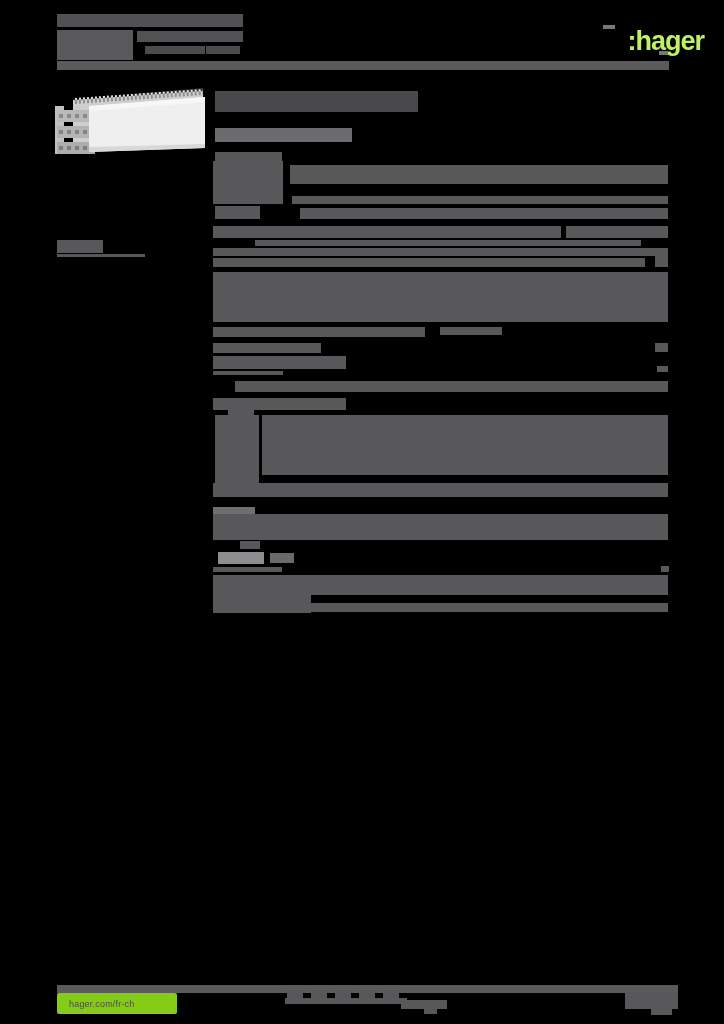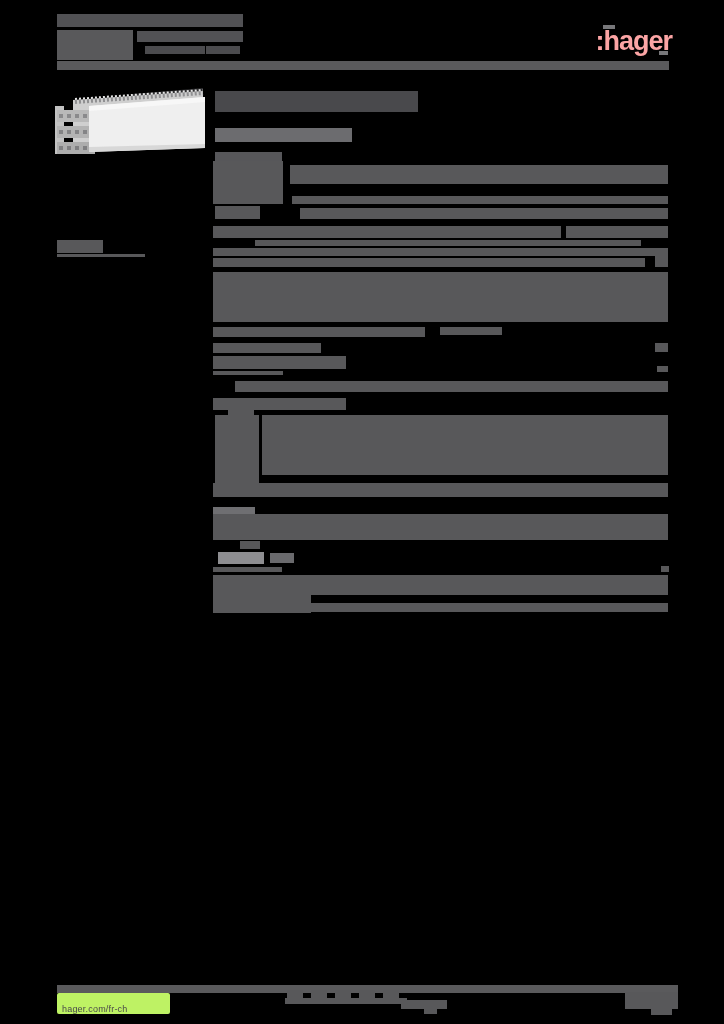--- a/index.html
+++ b/index.html
@@ -9,42 +9,42 @@
   }
   
   .rb{position:absolute;background:#58585a;}
   .logo{
     position:absolute;left:592px;top:24px;width:80px;height:34px;
     font-weight:bold;font-size:27px;letter-spacing:-1px;line-height:34px;
     text-align:right;
   }
   .urlbox{
     position:absolute;left:57px;top:993px;width:113px;height:21px;
-    background:#bef264;border-radius:2px;display:flex;align-items:flex-end;
+    background:#84cc16;border-radius:2px;display:flex;align-items:center;padding-left:7px;
   }
   .urlbox span{
     font-size:9px;color:#4a4a4a;padding-left:5px;letter-spacing:0.2px;
     white-space:nowrap;
   }
   .social{position:absolute;top:990px;width:16px;height:13px;background:#58585a;border-radius:2px;}
   svg{display:block;}
 </style>
 </head>
 <body>
 
 <div id="canvas">
 
   <div class="rb" style="left:57px;top:14px;width:186px;height:13px;background:#515154"></div>
   <div class="rb" style="left:57px;top:30px;width:76px;height:30px;background:#59595b"></div>
   <div class="rb" style="left:137px;top:31px;width:106px;height:11px;background:#525255"></div>
   <div class="rb" style="left:145px;top:46px;width:60px;height:8px;background:#4b4b4e"></div>
   <div class="rb" style="left:206px;top:46px;width:34px;height:8px;background:#4b4b4e"></div>
   <div class="rb" style="left:57px;top:61px;width:612px;height:9px;background:#5a5a5c"></div>
 
-  <div class="logo" style="color:#fca5a5;" title="hager">
+  <div class="logo" style="color:#bef264;margin-left:32px;" title="hager">
     <span>:</span><span>hager</span>
   </div>
   <div class="rb" style="left:603px;top:25px;width:12px;height:4px;background:#77777a"></div>
   <div class="rb" style="left:659px;top:51px;width:9px;height:4px;background:#77777a"></div>
 
   <div style="position:absolute;left:55px;top:86px;width:150px;height:74px;">
     <svg width="150" height="74" viewBox="0 0 150 74">
 
       <polygon points="78,8 148,2 148,16 78,20" fill="#2e2e30"></polygon>
 

